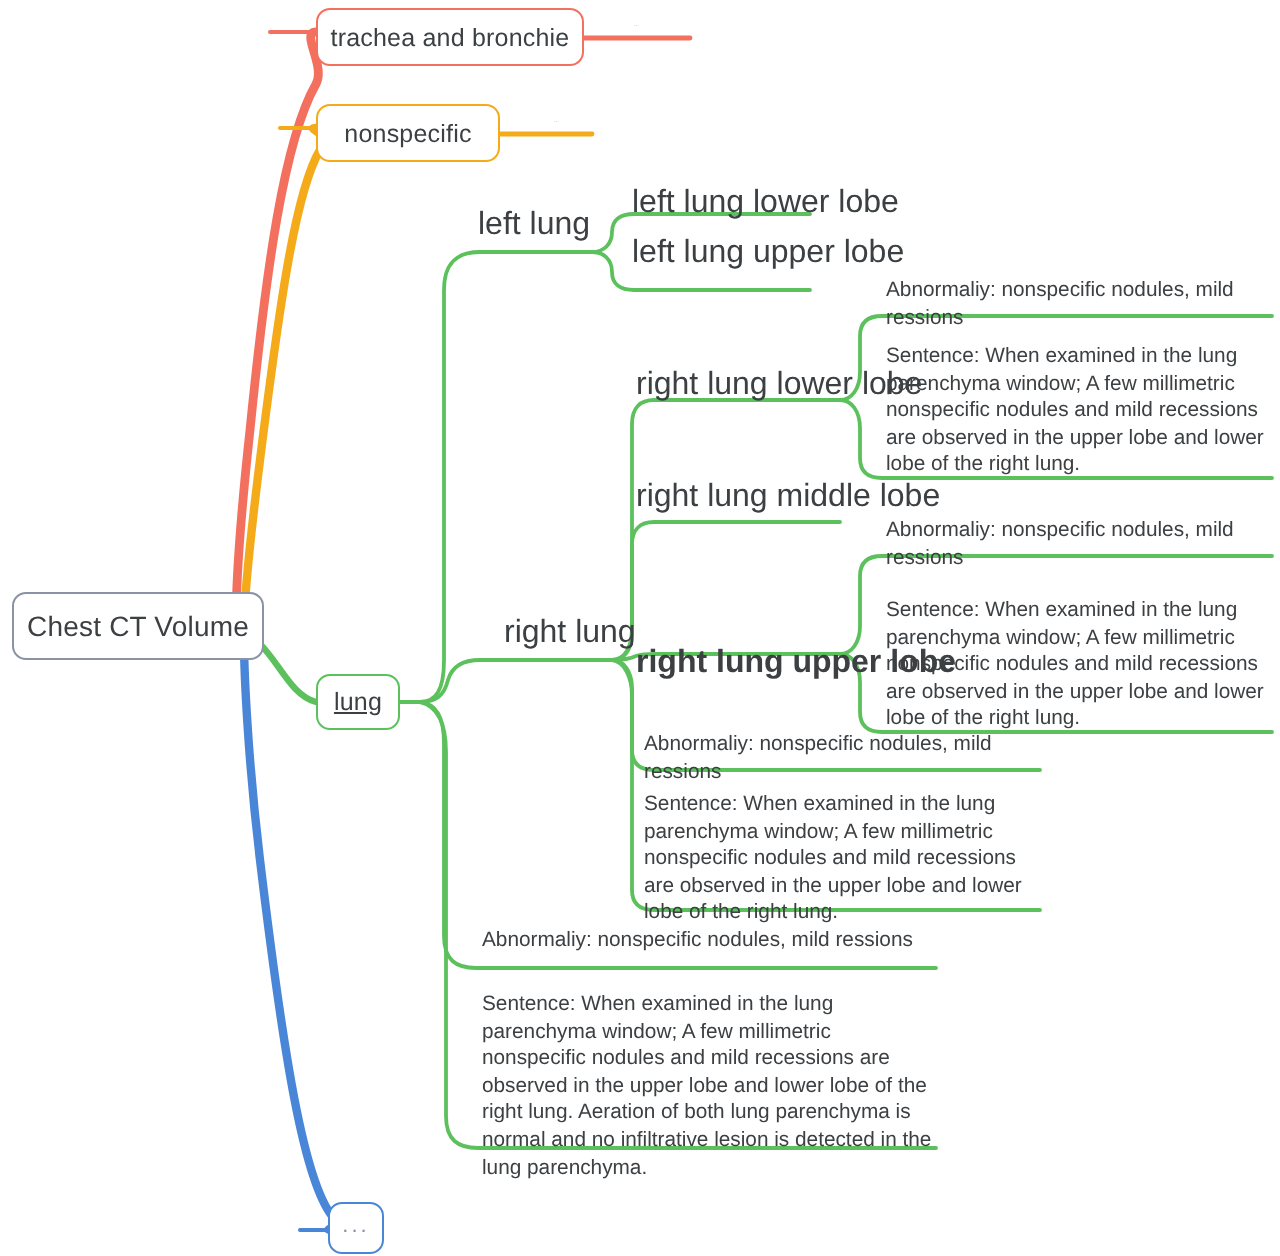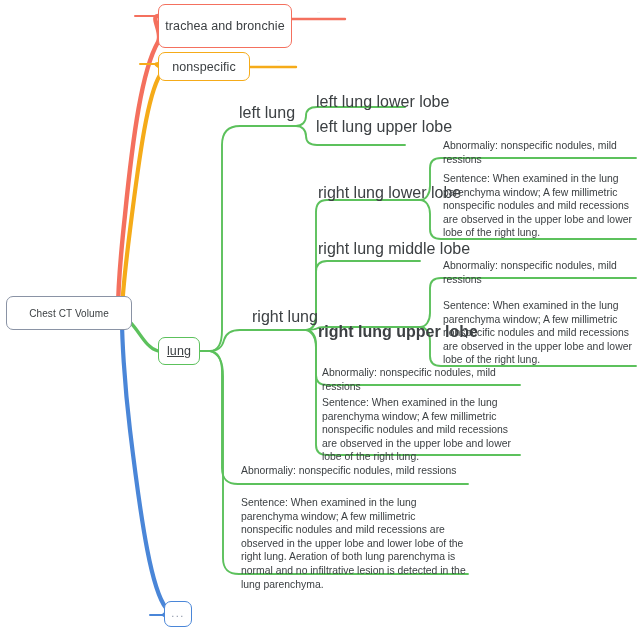--- a/index.html
+++ b/index.html
@@ -38,21 +38,21 @@
     color: #3c4043;
     display: flex;
     align-items: center;
     justify-content: center;
     font-size: 12.5px;
     letter-spacing: 0.1px;
     white-space: nowrap;
   }
   .boxnode.root {
     border-color: #8a93a5;
-    font-size: 10px;
+    font-size: 14px;
   }
   .boxnode.red    { border-color: #f4705e; }
   .boxnode.orange { border-color: #f5ab19; }
   .boxnode.green  { border-color: #5cc15c; text-decoration: underline; }
   .boxnode.blue   { border-color: #4a86d8; }
 
   .boxnode.dots {
     font-size: 11px;
     color: #8a93a5;
     letter-spacing: 1.5px;
@@ -132,21 +132,21 @@
       <path d="M420,327 C426,327 430,321 430,313 L430,288 C430,281 434,278 441,278 L636,278" stroke="#5cc15c" stroke-width="1.9"></path>
       <path d="M420,327 C426,327 430,333 430,341 L430,356 C430,363 434,366 441,366 L636,366" stroke="#5cc15c" stroke-width="1.9"></path>
 
     </g>
   </svg>
 
   <div class="node boxnode root" style="left:6px; top:296px; width:126px; height:34px;">
     <span>Chest CT Volume</span>
   </div>
 
-  <div class="node boxnode red" style="left:158px; top:4px; width:134px; height:44px;">
+  <div class="node boxnode red" style="left:158px; top:4px; width:134px; height:29px;">
     <span>trachea and bronchie</span>
   </div>
   <div class="tiny" style="left:317px; top:10px;">...</div>
 
   <div class="node boxnode orange" style="left:158px; top:52px; width:92px; height:29px;">
     <span>nonspecific</span>
   </div>
   <div class="tiny" style="left:277px; top:58px;">...</div>
 
   <div class="node boxnode green" style="left:158px; top:337px; width:42px; height:28px;">

